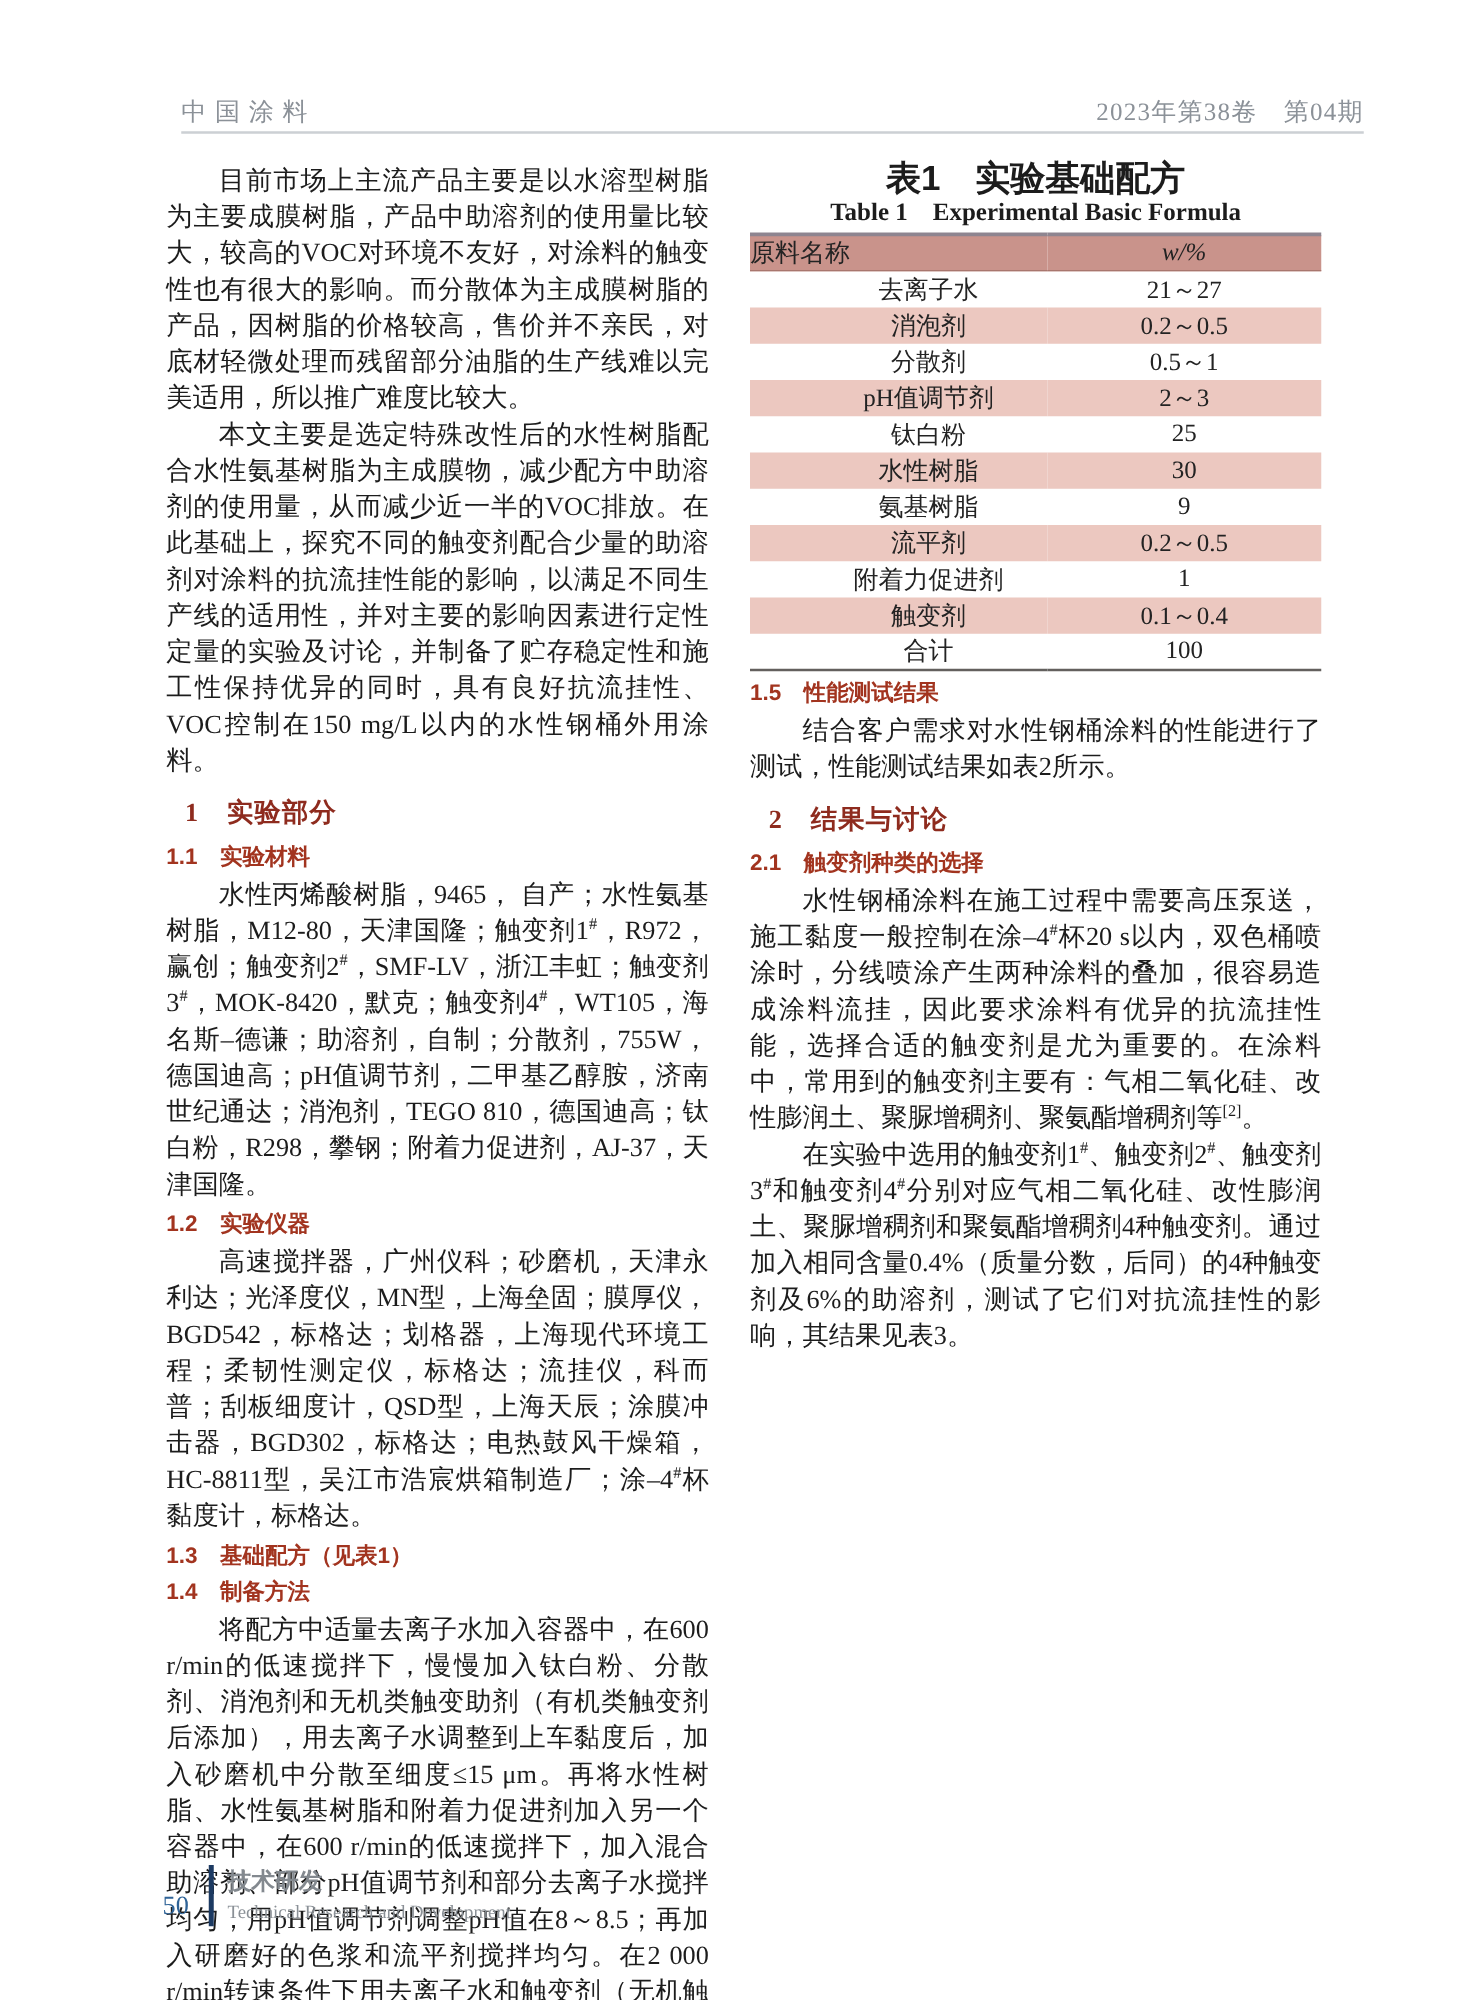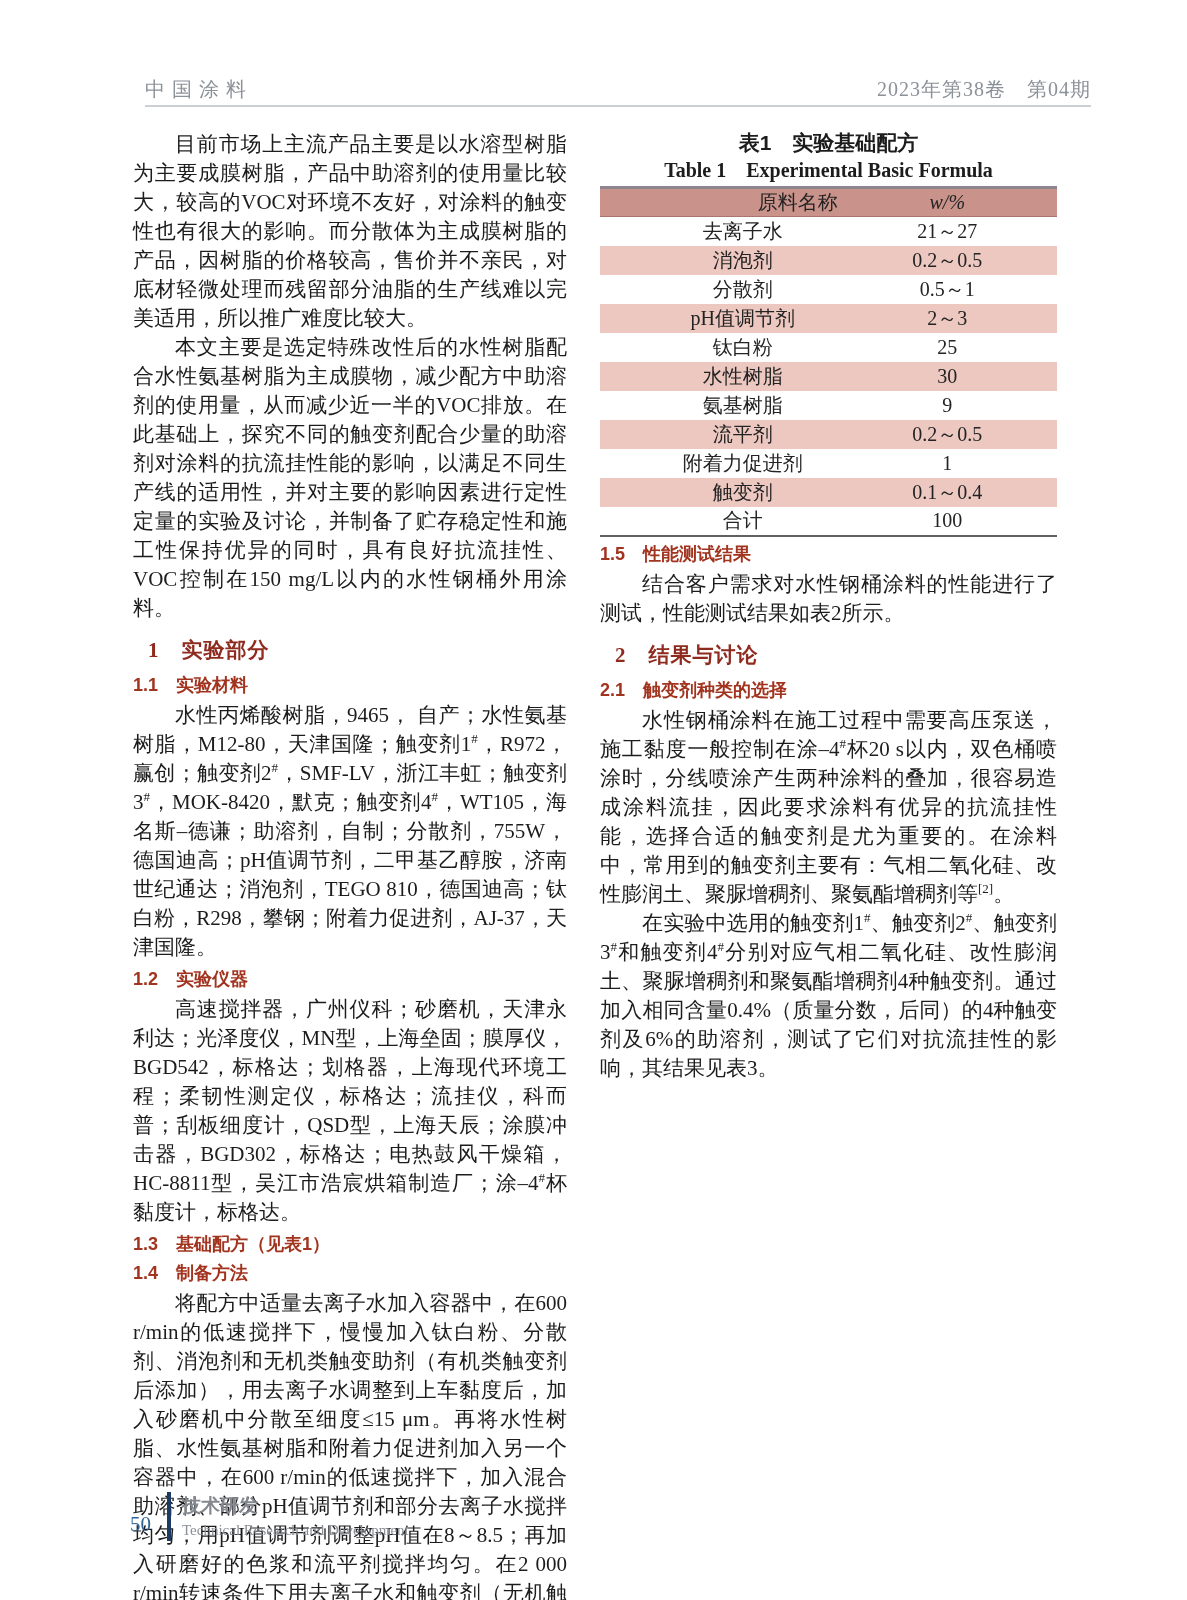--- a/index.html
+++ b/index.html
@@ -38,38 +38,38 @@
     margin:13px 0 9px 15px; letter-spacing:1px;
   }
   h2.sub {
     font-family:"Liberation Sans","DejaVu Sans",sans-serif;
     color:#a2341f; font-size:18px; font-weight:bold;
     margin:5px 0 4px 0;
   }
 
   
   .tbl-caption-cn {
-    text-align:center; font-weight:bold; font-size:21px;
+    text-align:center; font-weight:bold; font-size:28px;
     font-family:"Liberation Sans","DejaVu Sans",sans-serif; line-height:26px;
   }
   .tbl-caption-en {
     text-align:center; font-weight:bold; font-size:20px; line-height:28px;
     font-family:"Liberation Serif","DejaVu Serif",serif;
   }
   table.formula {
     width:100%; border-collapse:collapse; margin-top:2px;
     font-size:20px; color:#232323;
     border-top:3px solid #8e8590; border-bottom:2px solid #63605e;
   }
   table.formula th, table.formula td { height:29px; font-weight:normal; vertical-align:middle; }
   table.formula thead tr { background:#c9938b; }
   table.formula thead { border-bottom:1px solid #a8766e; }
   table.formula td:first-child, table.formula th:first-child { width:52%; }
   table.formula td:first-child { text-align:center; padding-left:48px; }
-  table.formula th:first-child { text-align:right;margin-top:36px; }
+  table.formula th:first-child { text-align:left;margin-top:36px; }
   table.formula td:last-child, table.formula th:last-child { text-align:center; }
   table.formula th:last-child { font-style:italic; }
   table.formula tbody tr:nth-child(even) { background:#ecc8c0; }
   .after-table { margin-top:56px; }
 
   
   .page-footer { position:absolute; left:130px; top:1492px; display:flex; align-items:stretch; }
   .page-num {
     font-size:21px; color:#2f6397; margin-right:16px; align-self:flex-end;
     line-height:34px;

